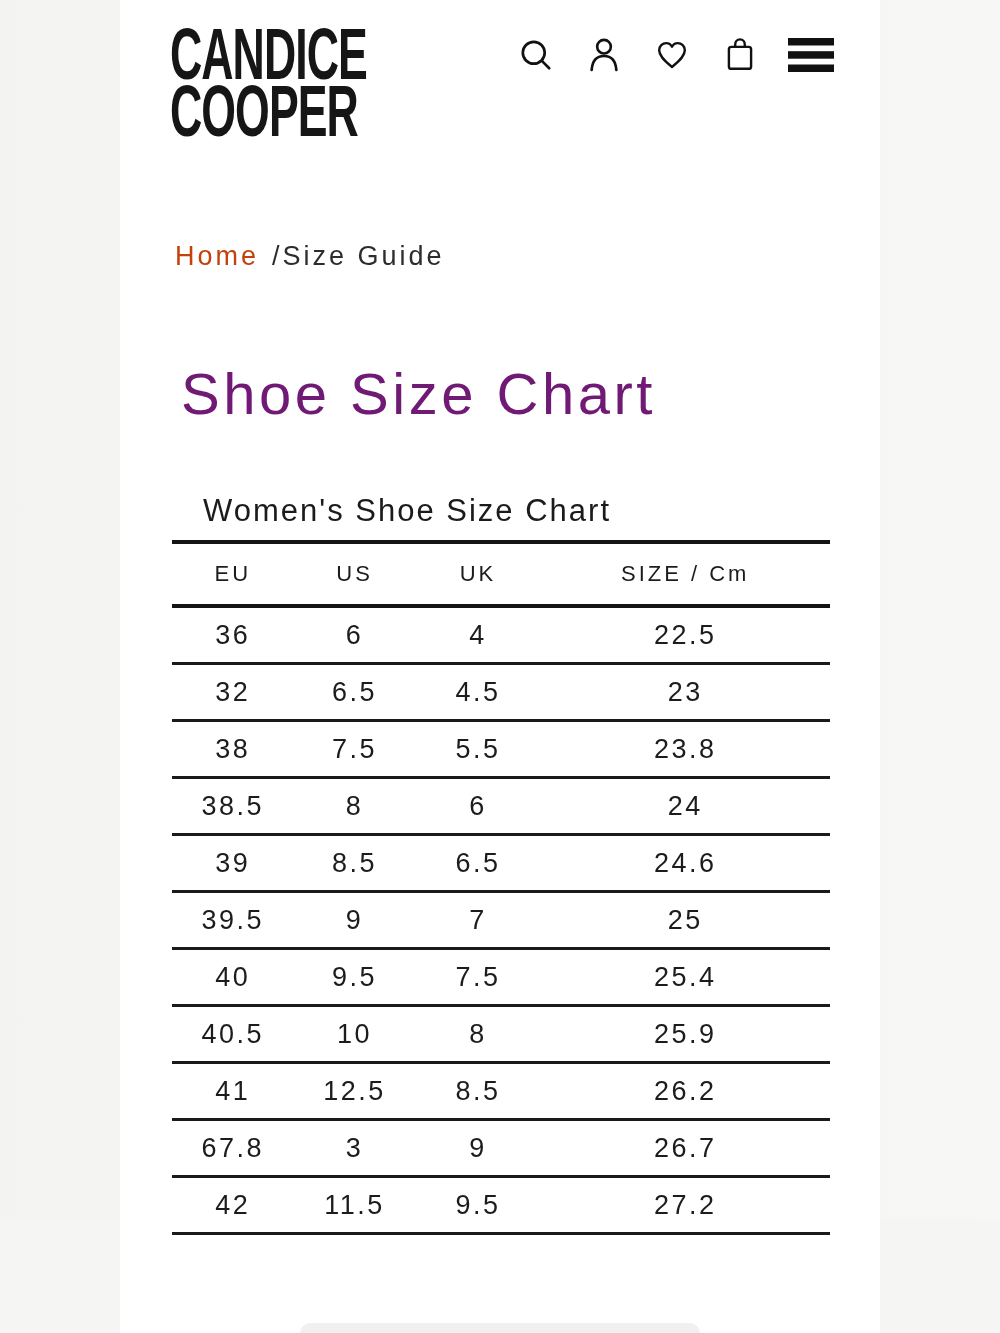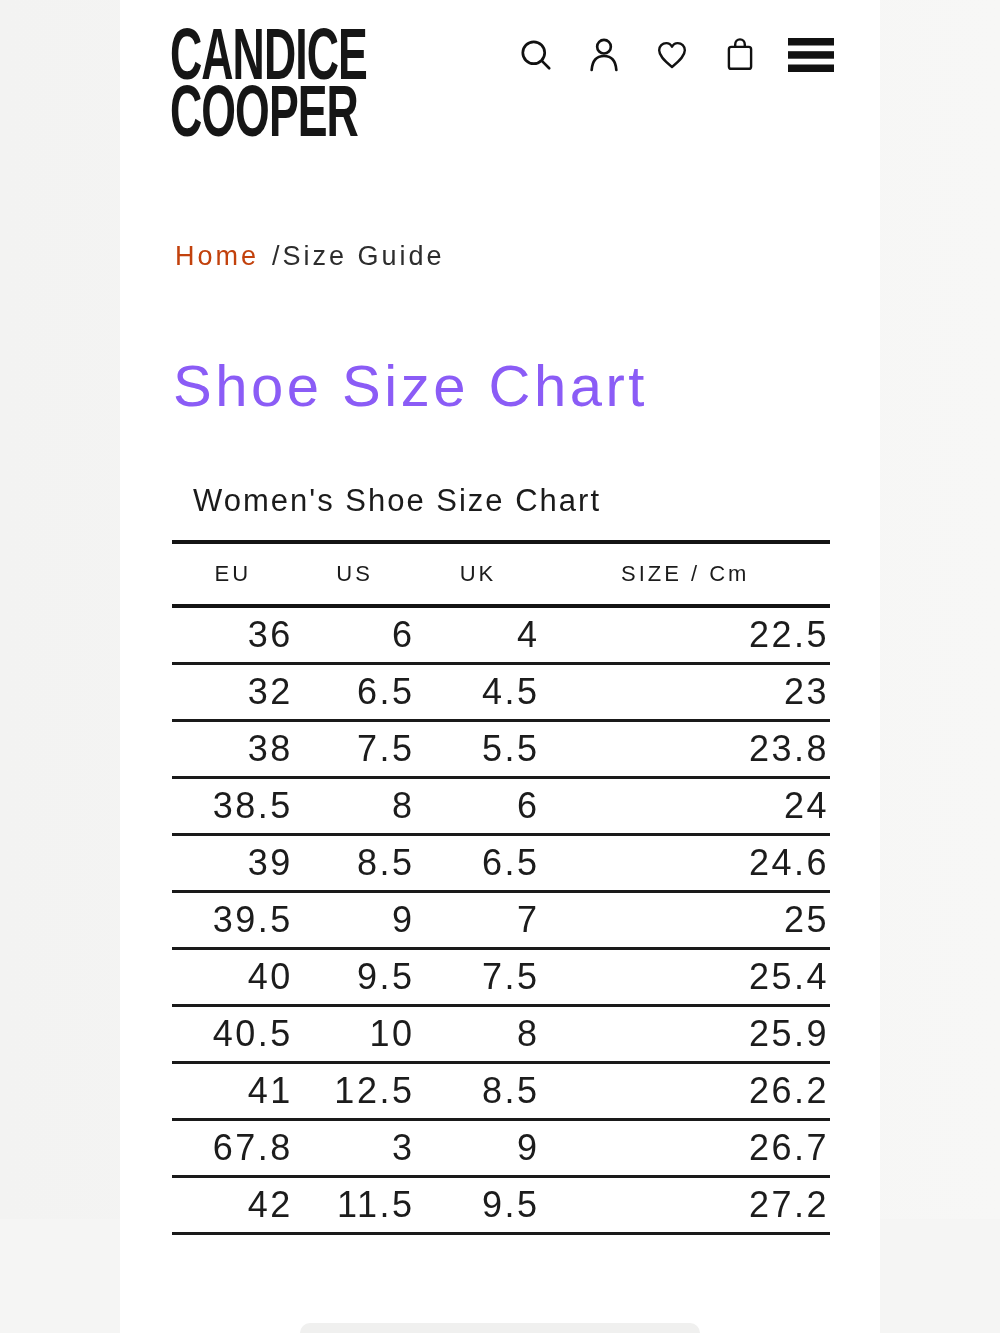--- a/index.html
+++ b/index.html
@@ -76,32 +76,32 @@
     text-decoration: none;
     cursor: pointer;
   }
   .breadcrumb .sep { margin-left: 13px; }
 
   
   .page-title {
     position: absolute;
     left: 53px;
     top: 352px;
-    margin: 0;
+    margin: 8px;
     font-size: 58px;
     font-weight: 300;
     letter-spacing: 3.5px;
-    color: #8b5cf6;
+    color: #701a75;
     white-space: nowrap;
   }
   .section-title {
     position: absolute;
     left: 73px;
     top: 483px;
-    margin: 0;
+    margin: 10px;
     font-size: 31px;
     font-weight: 400;
     letter-spacing: 2px;
     color: #1b1b1b;
     white-space: nowrap;
   }
 
   
   .size-table {
     position: absolute;
@@ -122,23 +122,23 @@
     font-size: 22px;
     font-weight: 400;
     letter-spacing: 3px;
     text-align: center;
     vertical-align: middle;
     border-bottom: 4px solid #141414;
     white-space: nowrap;
   }
   .size-table td {
     height: 52px;
-    font-size: 36px;
+    font-size: 27px;
     letter-spacing: 2.5px;
-    text-align: right;
+    text-align: center;
     vertical-align: middle;
     border-bottom: 3px solid #1a1a1a;
     white-space: nowrap;
   }
 
   
   .bottom-hint {
     position: absolute;
     left: 180px;
     bottom: 0;

